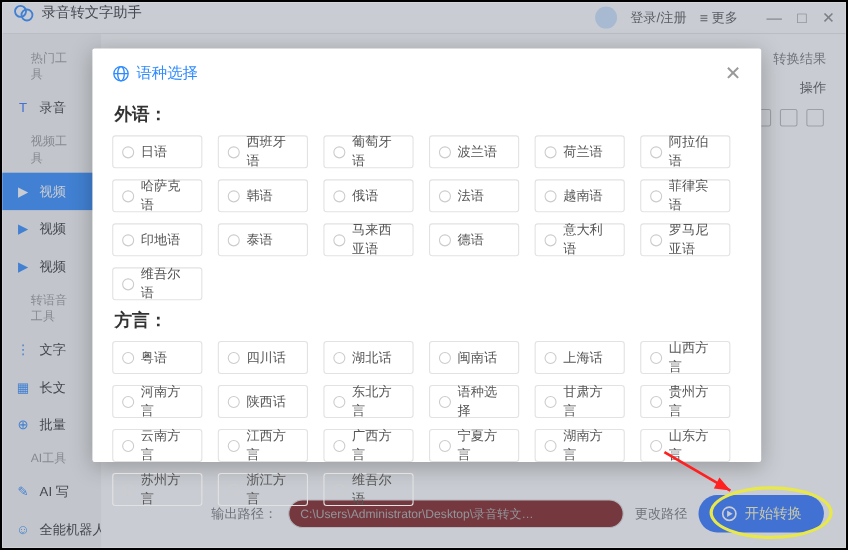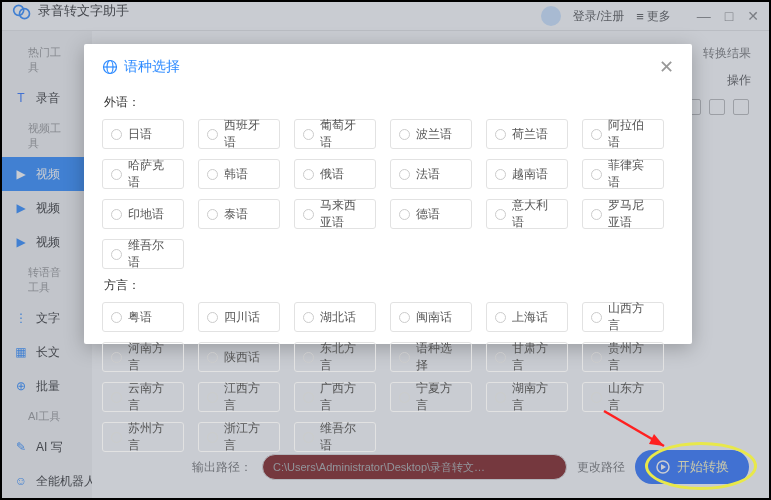--- a/index.html
+++ b/index.html
@@ -25,24 +25,24 @@
 .op-head{font-size:12px;color:#555;display:flex;padding:6px 8px}
 .op-right{margin-left:auto}
 .toolbar{display:flex;gap:8px;margin-top:4px;justify-content:flex-end;padding-right:10px}
 .toolbar span{width:16px;height:16px;border:1px solid #bbb;border-radius:2px;display:inline-block}
 .bottom-bar{position:absolute;bottom:14px;left:100px;right:20px;display:flex;align-items:center;gap:10px;font-size:12px;color:#777}
 .path-label{white-space:nowrap}
 .path-input{flex:1;height:26px;border:1px solid #ddd;border-radius:13px;padding:0 10px;color:#aaa;font-size:11px;display:flex;align-items:center;background:#7f1d1d;overflow:hidden;white-space:nowrap}
 .change-path{white-space:nowrap;cursor:pointer}
 .start-btn{background:#2e73ff;color:#fef9c3;height:34px;padding:0 20px;border-radius:17px;display:flex;align-items:center;gap:6px;cursor:pointer;font-size:13px;position:relative}
 .overlay{position:absolute;inset:0;background:rgba(100,110,125,0.35)}
-.modal{position:absolute;top:42px;left:82px;width:608px;height:300px;background:#fff;border-radius:2px;box-shadow:0 4px 20px rgba(0,0,0,0.25);padding:14px 18px;display:flex;flex-direction:column}
+.modal{position:absolute;top:42px;left:82px;width:608px;height:376px;background:#fff;border-radius:2px;box-shadow:0 4px 20px rgba(0,0,0,0.25);padding:14px 18px;display:flex;flex-direction:column}
 .modal-head{display:flex;align-items:center;gap:6px;color:#2e8bff;font-size:14px;margin-bottom:10px}
 .modal-close{margin-left:auto;color:#999;font-size:18px;cursor:pointer;line-height:1}
-.group-label{font-size:12px;color:#333;margin:8px 0 8px 2px;font-weight:400}
+.group-label{font-size:16px;color:#333;margin:8px 0 8px 2px;font-weight:700}
 .lang-grid{display:flex;flex-wrap:wrap;gap:10px 14px}
 .lang-item{width:82px;height:30px;border:1px solid #e2e2e2;border-radius:3px;display:flex;align-items:center;gap:6px;padding:0 8px;font-size:12px;color:#555;cursor:pointer}
 .radio{width:11px;height:11px;border:1px solid #ccc;border-radius:50%;flex-shrink:0}
 .arrow{position:absolute;bottom:42px;right:90px;pointer-events:none}
 .ellipse{position:absolute;bottom:8px;right:12px;width:112px;height:48px;border:3px solid #e8e84a;border-radius:50%;pointer-events:none}
 </style>
 </head>
 <body>
 
 <div class="app">

